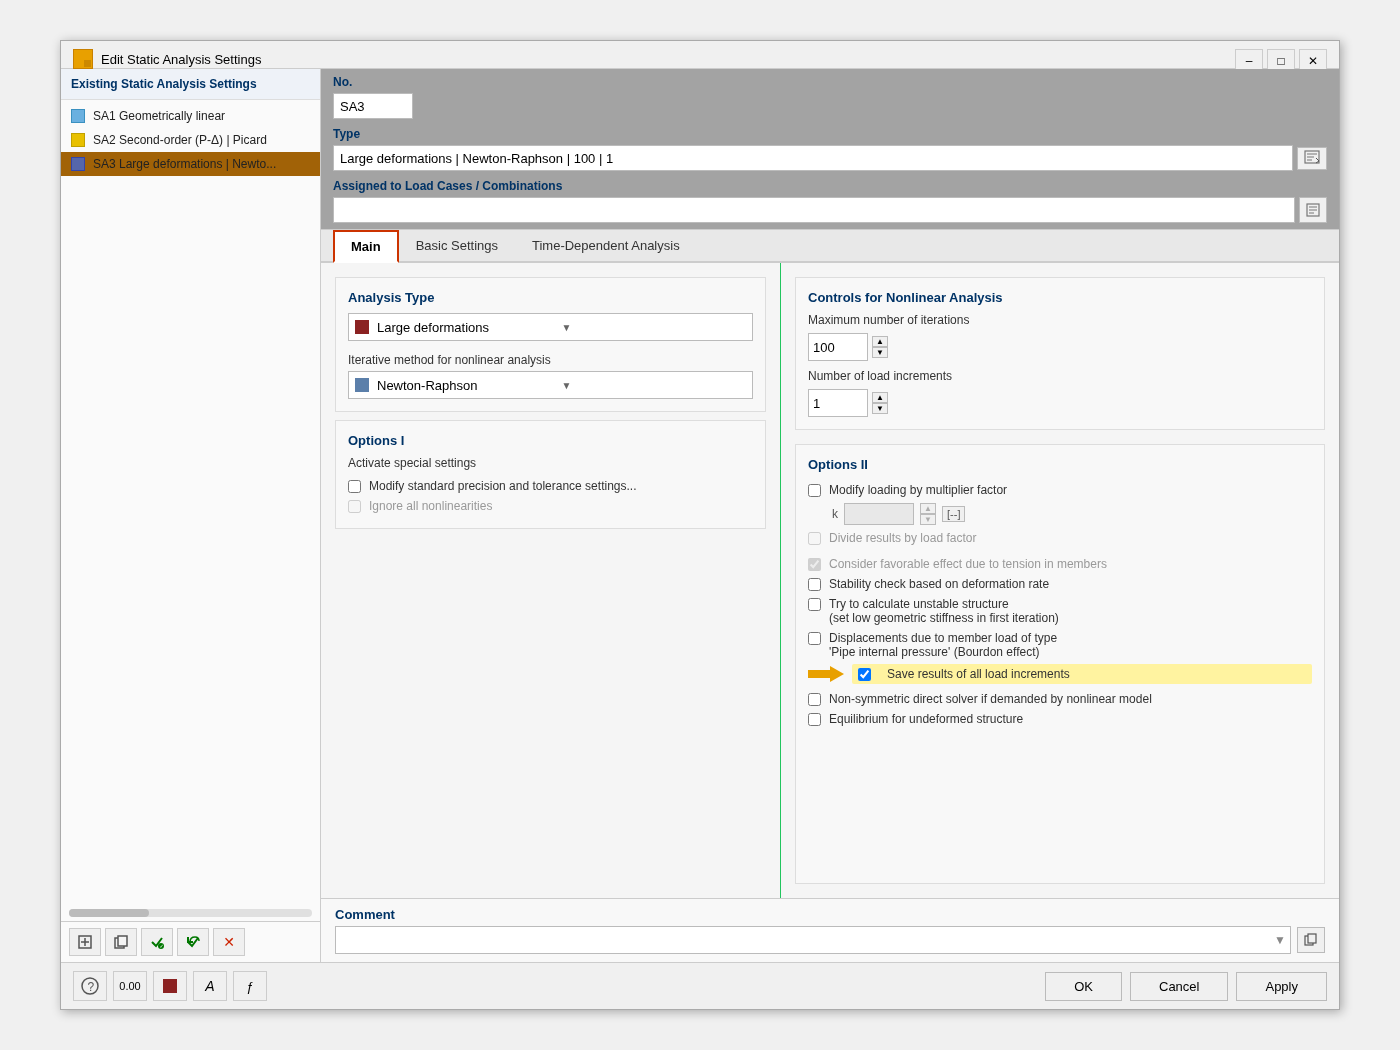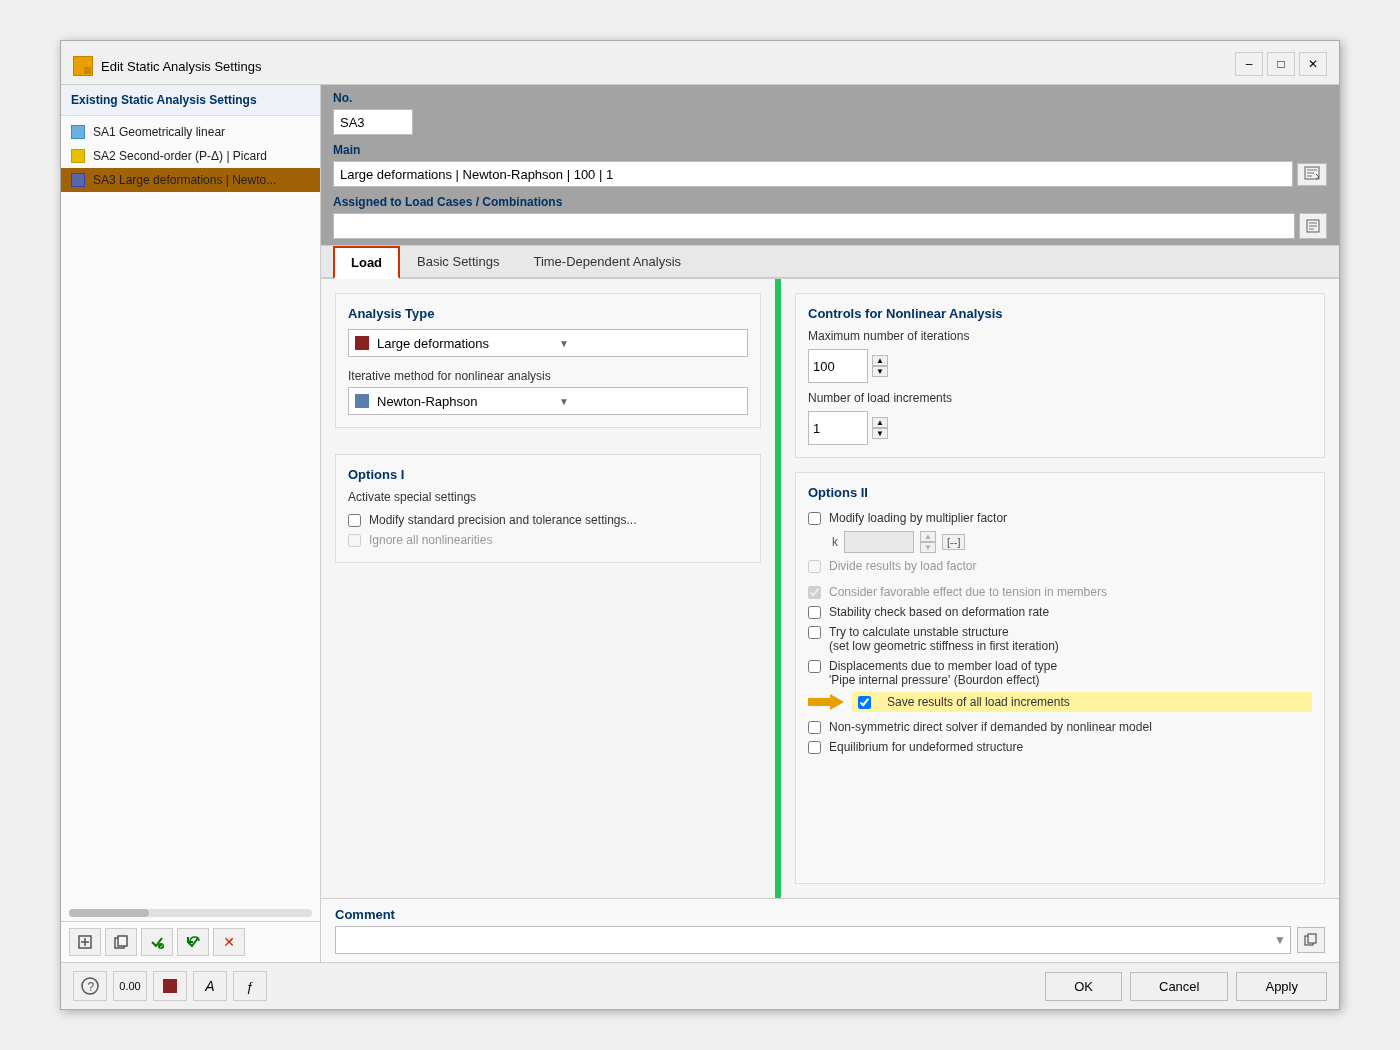--- a/index.html
+++ b/index.html
@@ -21,23 +21,23 @@
       border: 1px solid #aaa;
       box-shadow: 2px 2px 10px rgba(0,0,0,0.3);
       display: flex;
       flex-direction: column;
     }
     .title-bar {
       background: #f0f0f0;
       border-bottom: 1px solid #ccc;
       padding: 8px 12px;
       display: flex;
-      align-items: flex-end;
+      align-items: flex-start;
       justify-content: space-between;
-      height: 44px;
+      height: 28px;
     }
     .title-bar-left {
       display: flex;
       align-items: center;
       gap: 8px;
     }
     .title-bar-icon {
       width: 20px;
       height: 20px;
       background: #e8a000;
@@ -238,25 +238,25 @@
     }
 
     .panels-row {
       display: flex;
       flex: 1;
       gap: 0;
       overflow: hidden;
     }
     .left-panel {
       flex: 0 0 460px;
-      border-right: 6px solid #22c55e;
+      border-right: 1px solid #22c55e;
       padding: 14px;
       display: flex;
       flex-direction: column;
-      gap: 24px;
+      gap: 6px;
     }
     .panel-section-title {
       font-weight: bold;
       color: #003366;
       font-size: 13px;
       margin-bottom: 8px;
     }
     .section-box {
       background: #f8f8f8;
       border: 1px solid #ddd;
@@ -330,21 +330,21 @@
     .spinner-row {
       display: flex;
       align-items: center;
       gap: 4px;
       margin-top: 6px;
     }
     .spinner-input {
       border: 1px solid #bbb;
       background: #fff;
       width: 60px;
-      height: 34px;
+      height: 28px;
       padding: 0 4px;
       font-size: 13px;
     }
     .spinner-btns {
       display: flex;
       flex-direction: column;
     }
     .spin-btn {
       width: 16px;
       height: 11px;
@@ -520,21 +520,21 @@
     </div>
 
     <div class="right-panel">
 
       <div class="top-bar">
         <div class="top-bar-section">
           <div class="top-bar-label">No.</div>
           <input class="top-bar-input" value="SA3" readonly="" style="">
         </div>
         <div class="top-bar-section" style="flex:1;">
-          <div class="top-bar-label">Main</div>
+          <div class="top-bar-label">Type</div>
           <div style="display:flex; gap:4px; align-items:center;">
             <input class="top-bar-name-input" value="Large deformations | Newton-Raphson | 100 | 1" style="flex: 1 1 0%;">
             <button class="edit-btn">
               <svg width="16" height="14" viewBox="0 0 16 14">
                   <rect x="1" y="1" width="14" height="12" fill="none" stroke="#777" stroke-width="1.2"></rect>
                   <line x1="3" y1="4" x2="13" y2="4" stroke="#777" stroke-width="1"></line>
                   <line x1="3" y1="7" x2="10" y2="7" stroke="#777" stroke-width="1"></line>
                   <line x1="3" y1="10" x2="8" y2="10" stroke="#777" stroke-width="1"></line>
                   <polyline points="12,8 15,11 12,13" fill="none" stroke="#555" stroke-width="1"></polyline>
                 </svg>
@@ -551,21 +551,21 @@
                   <line x1="3" y1="4" x2="11" y2="4" stroke="#777" stroke-width="1"></line>
                   <line x1="3" y1="7" x2="11" y2="7" stroke="#777" stroke-width="1"></line>
                   <line x1="3" y1="10" x2="8" y2="10" stroke="#777" stroke-width="1"></line>
                 </svg>
             </button>
           </div>
         </div>
       </div>
 
       <div class="tabs-bar">
-        <div class="tab active">Load</div>
+        <div class="tab active">Main</div>
         <div class="tab">Basic Settings</div>
         <div class="tab">Time-Dependent Analysis</div>
       </div>
 
       <div class="panels-row">
 
         <div class="left-panel">
 
           <div class="section-box">
             <div class="panel-section-title">Analysis Type</div>

